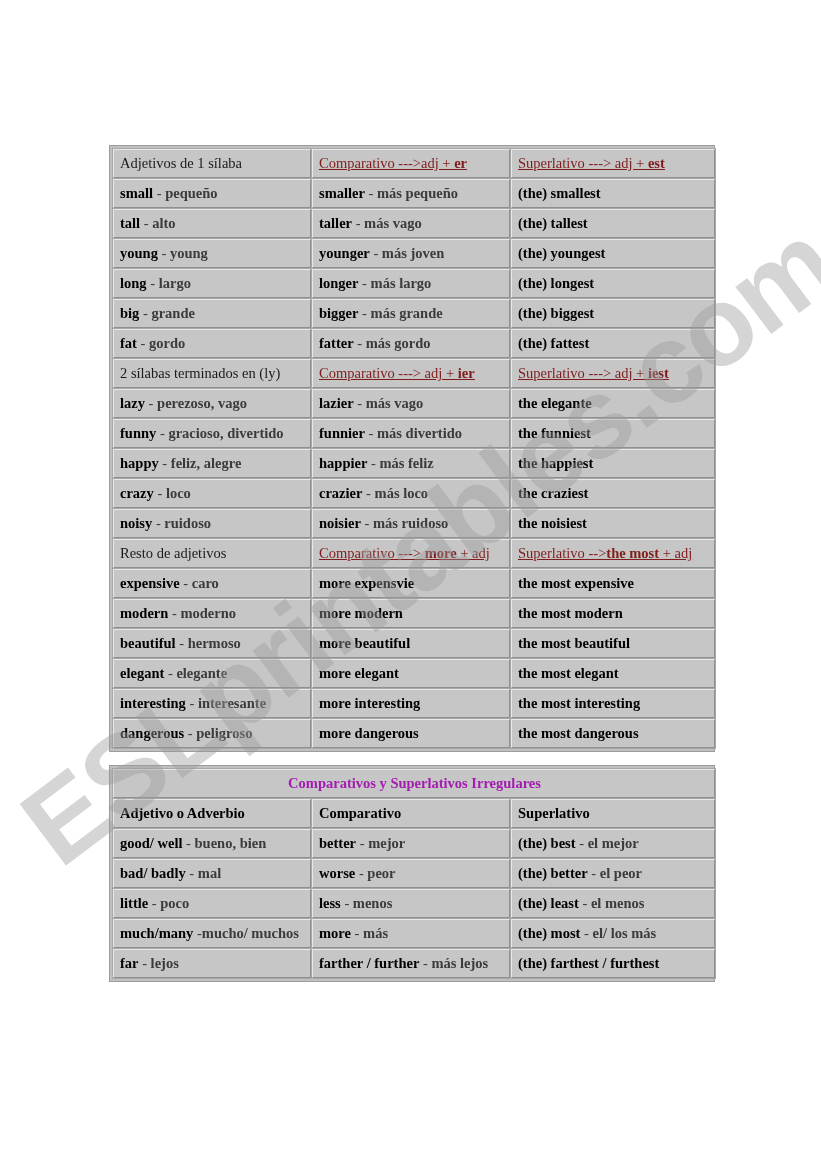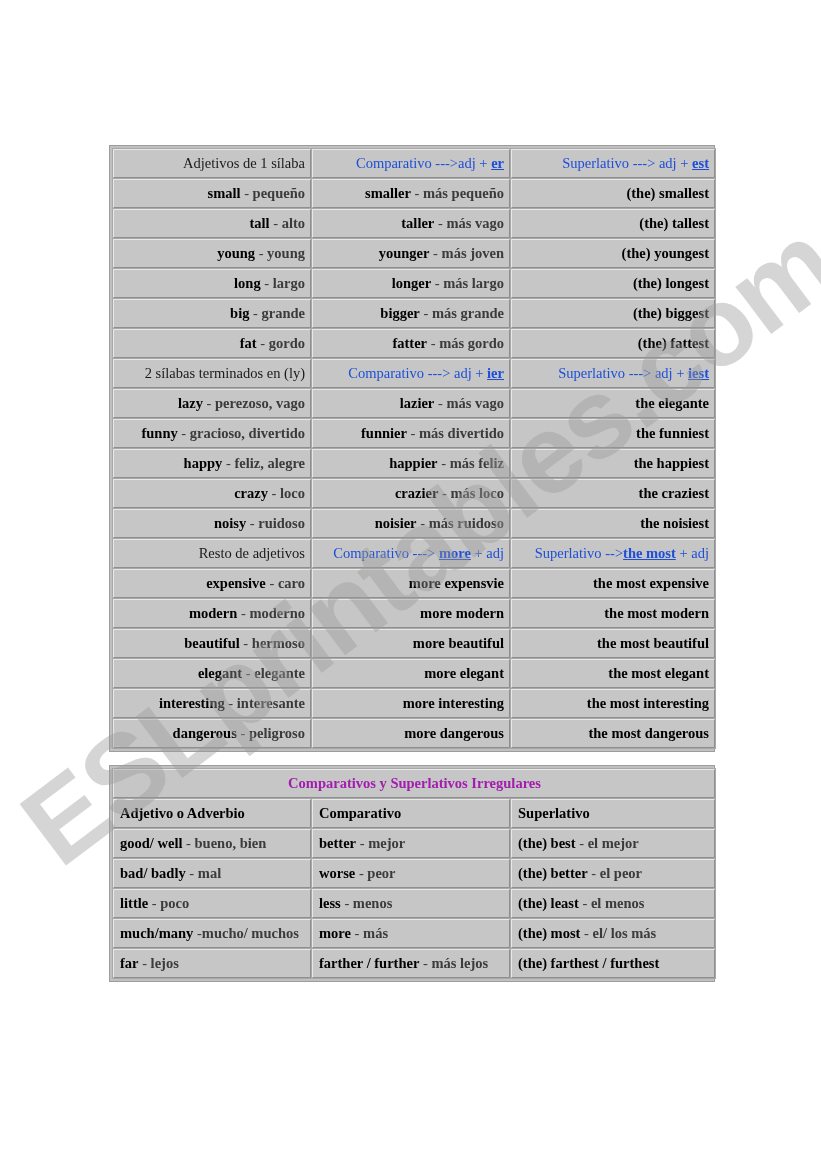--- a/index.html
+++ b/index.html
@@ -45,21 +45,21 @@
   .tbl-wrap {
     position: absolute;
     left: 109px;
     width: 606px;
     background: #c0c0c0;
     border: 1px solid #9d9d9d;
     box-sizing: border-box;
     padding: 2px;
     z-index: 2;
   }
-  #table-one { top: 145px; text-align: right; }
+  #table-one { top: 145px; }
   #table-two { top: 765px; }
 
   table.grid {
     width: 100%;
     border-collapse: separate;
     border-spacing: 1px;
     table-layout: fixed;
     background: #a8a8a8;
   }
 
@@ -95,21 +95,22 @@
   .en {
     font-weight: 700;
     color: #000000;
   }
   .es {
     font-weight: 700;
     color: #3b3b3b;
   }
   .rule {
     font-weight: 400;
-    color: #1d4ed8;
+    color: #7f1d1d;
+    text-decoration: underline;
   }
   .rule .kw {
     font-weight: 700;
     text-decoration: underline;
   }
   .sep { color: #3b3b3b; }
 
   .hl-label {
     font-weight: 400;
     color: #1a1a1a;

